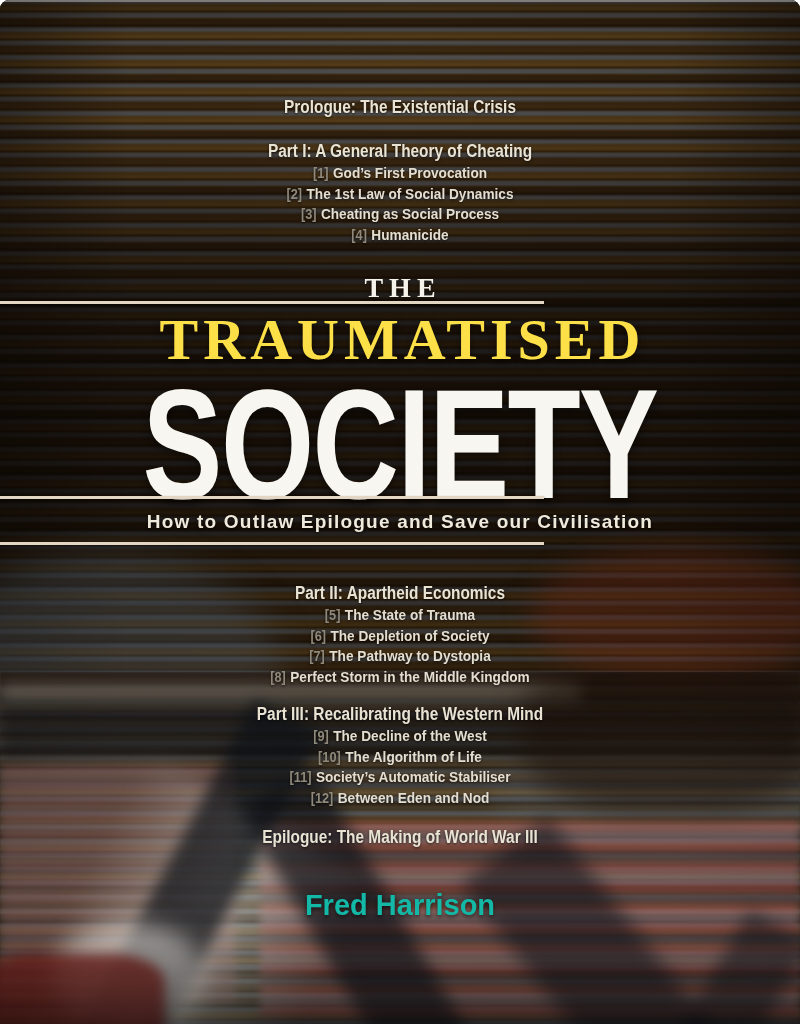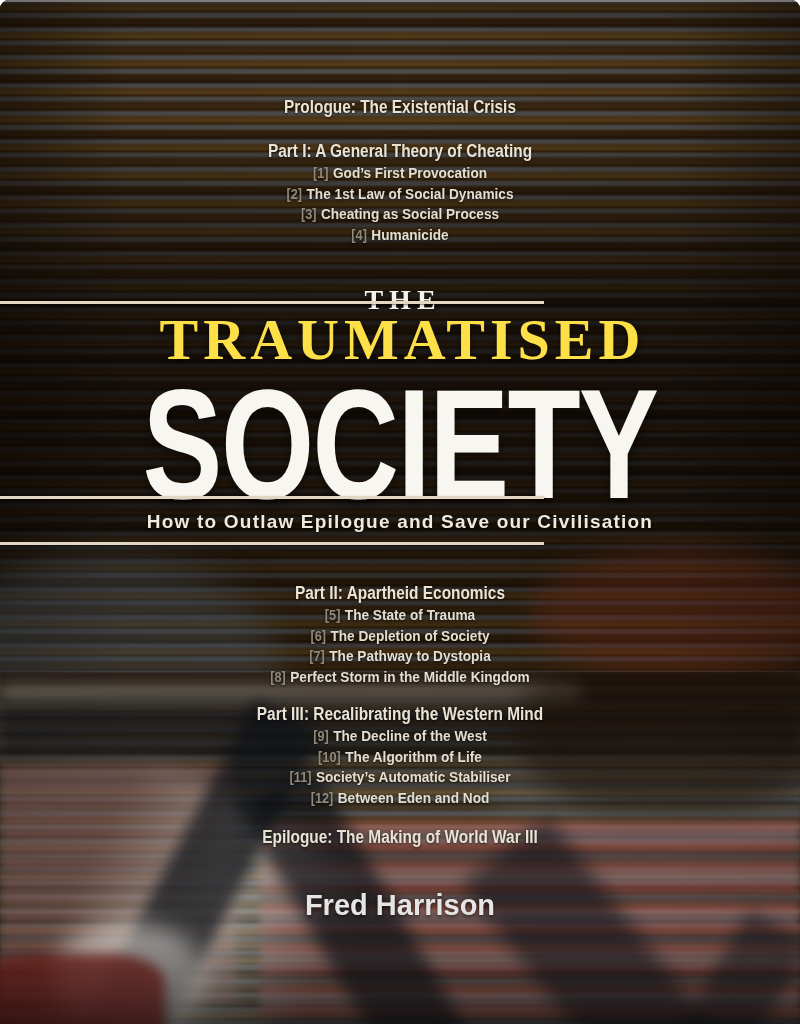--- a/index.html
+++ b/index.html
@@ -103,21 +103,21 @@
   .ch { font-size:15.5px; font-weight:700; line-height:19.6px; color:#e4ded0; }
   .ch .num { color:#8f897b; margin-right:5px; font-size:14.5px; }
 
   .block-prologue { top:96px; }
   .block-part1 { top:140px; }
   .block-part2 { top:582px; }
   .block-part3 { top:703px; }
   .block-epilogue { top:826px; }
 
   .word-the {
-    top:286px; font-family:"Liberation Serif", serif; font-weight:700;
+    top:274px; font-family:"Liberation Serif", serif; font-weight:700;
     font-size:28px; line-height:1; letter-spacing:6px; text-indent:6px; color:#f6f3ea;
     text-shadow: 0 2px 5px rgba(0,0,0,0.5);
   }
   .rule { position:absolute; left:132px; width:544px; height:3px; background:#e3d7c4; box-shadow:0 1px 2px rgba(0,0,0,0.5); }
   .rule-the { top:301px; }
   .rule-sub-top { top:496px; height:2.5px; }
   .rule-sub-bot { top:542px; height:2.5px; }
 
   .word-traumatised {
     top:311px; font-family:"Liberation Serif", serif; font-weight:700;
@@ -127,21 +127,21 @@
   .word-society {
     top:370px; font-weight:700; font-size:148px; line-height:1; letter-spacing:-2px;
     transform:scale(0.81,1.05); transform-origin:50% 50%; color:#f8f6f0;
     text-shadow: 0 4px 9px rgba(0,0,0,0.45);
   }
   .subtitle {
     top:512px; font-size:19px; font-weight:700; line-height:1; letter-spacing:1.2px;
     color:#f0ead c; color:#f0eadc; text-shadow:0 1px 3px rgba(0,0,0,0.6);
   }
   .author {
-    top:888px; font-size:29px; font-weight:700; line-height:35px; color:#e5e5e5;
+    top:888px; font-size:29px; font-weight:700; line-height:35px; color:#14b8a6;
     text-shadow:0 2px 4px rgba(0,0,0,0.6);
   }
 </style>
 </head>
 <body>
 
 <div class="stage">
   <div class="cover">
 
     <div class="bg-rust"></div>

